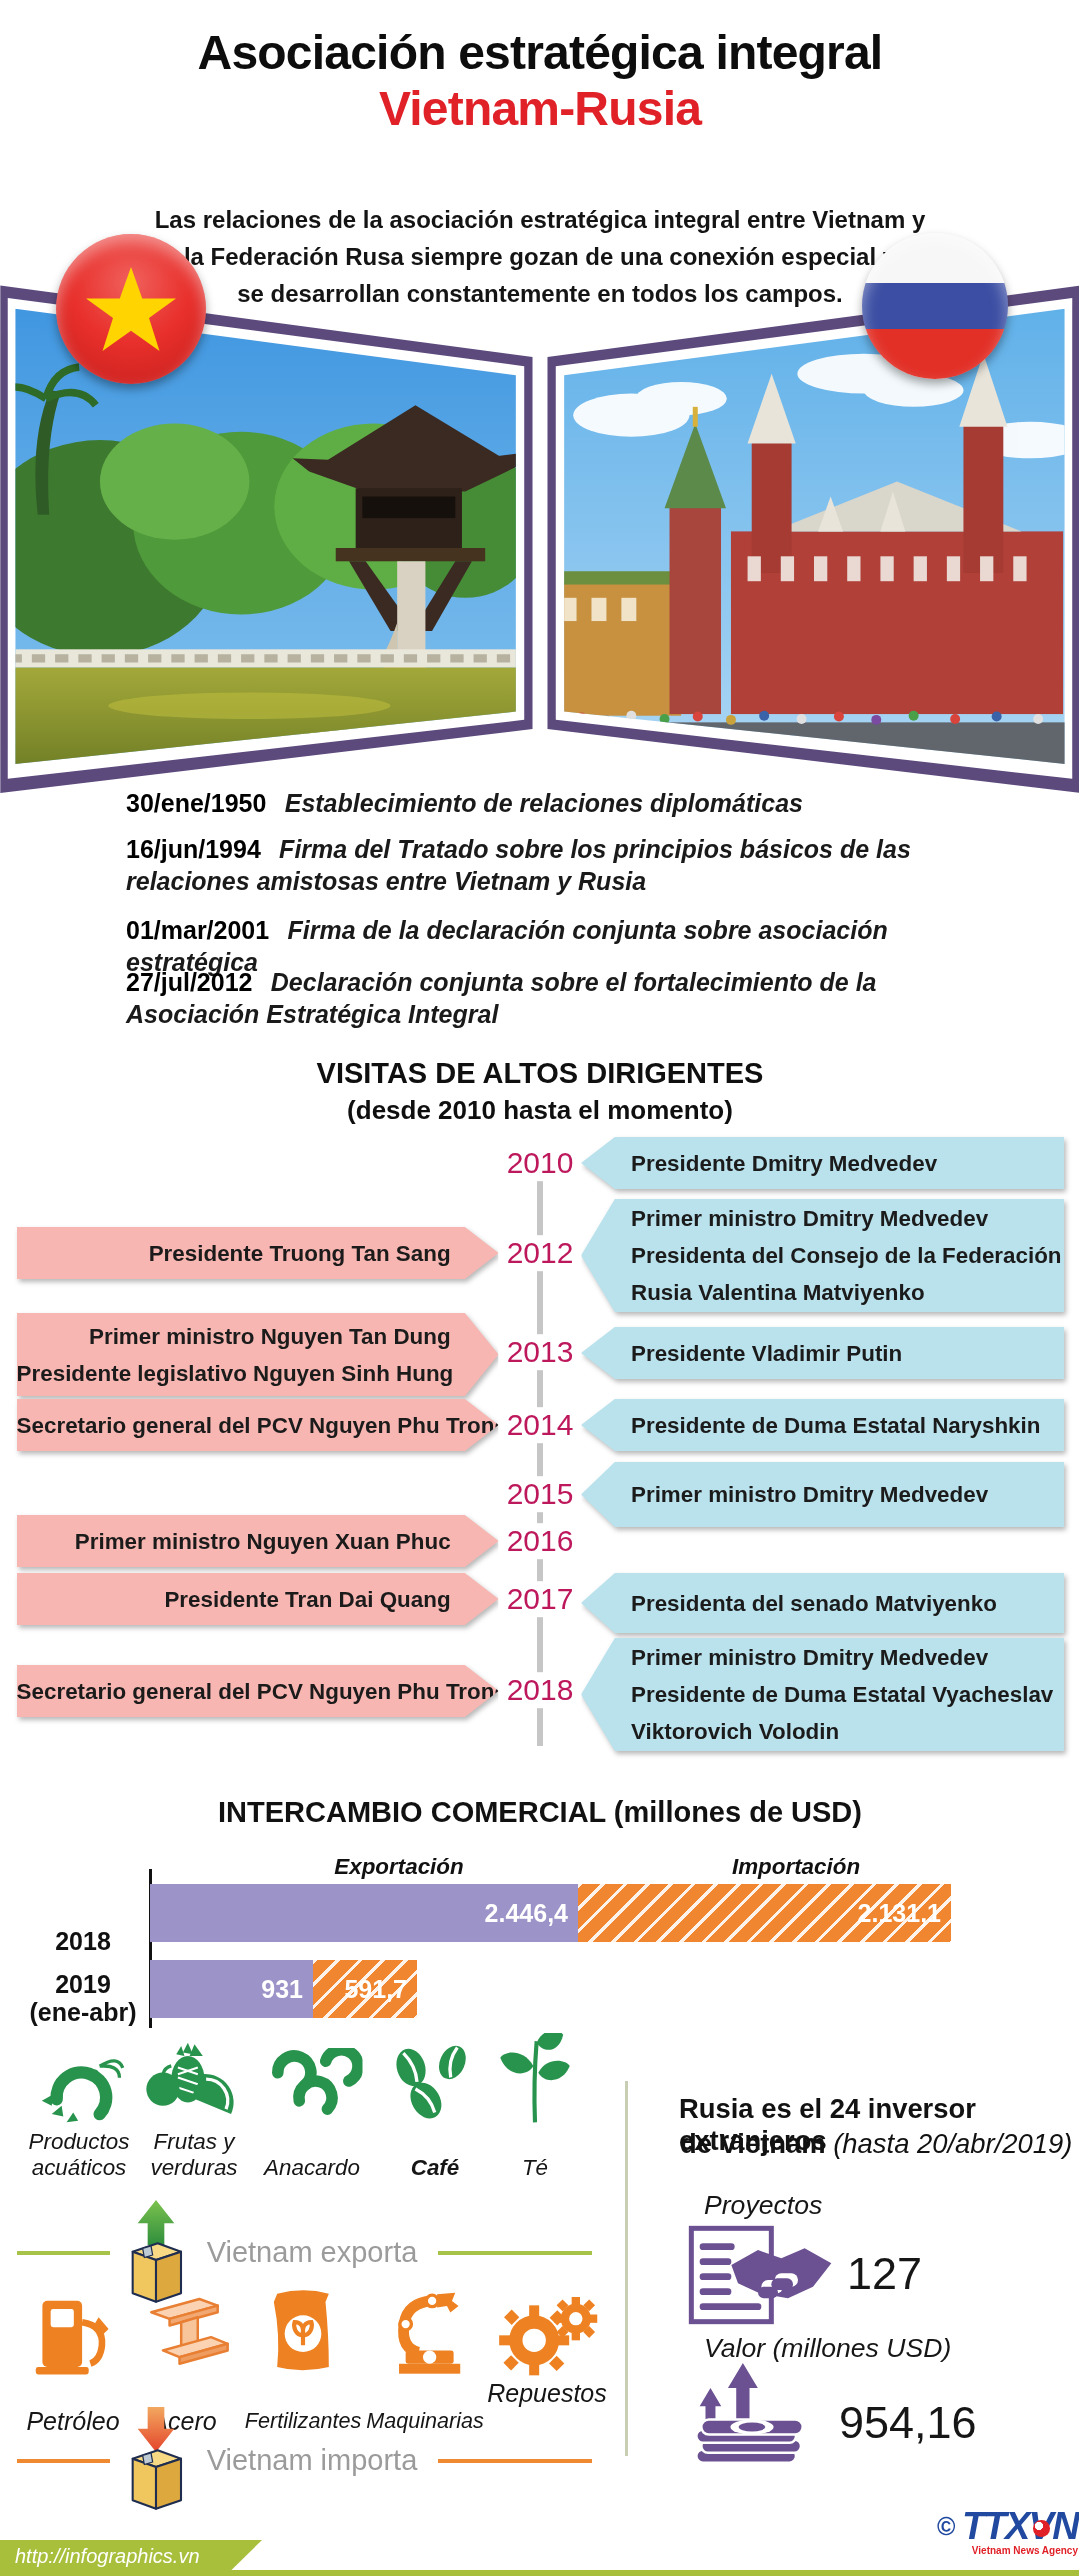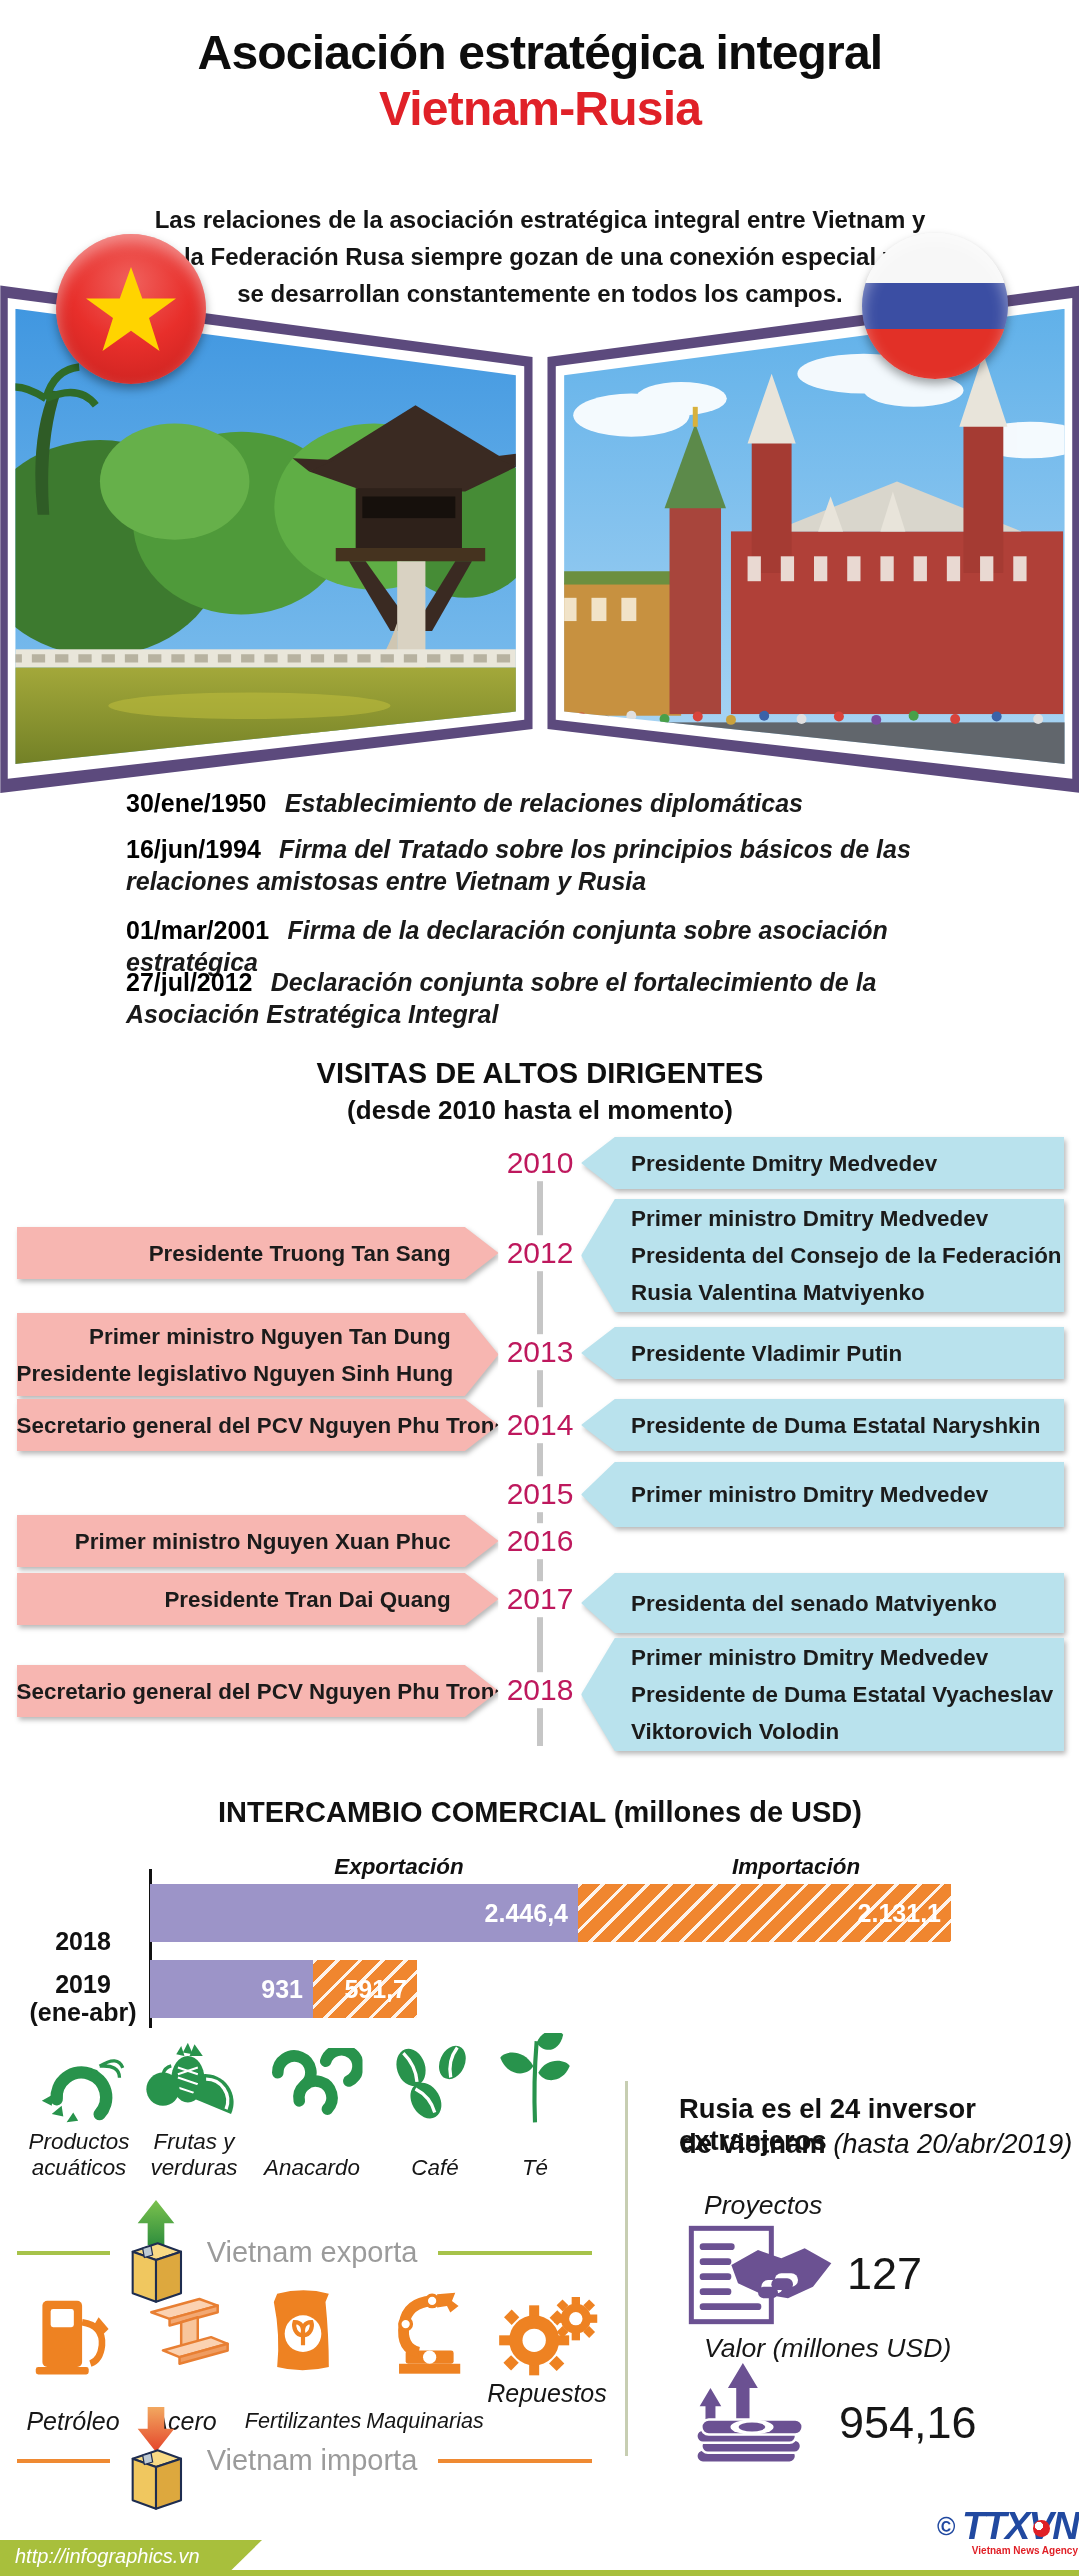--- a/index.html
+++ b/index.html
@@ -390,21 +390,21 @@
    <ellipse cx="76" cy="22" rx="15" ry="21" transform="rotate(24 76 22)"></ellipse>
    <ellipse cx="44" cy="68" rx="17" ry="23" transform="rotate(-30 44 68)"></ellipse>
             </g>
    <g stroke="#ffffff" stroke-width="4" fill="none">
    <path d="M18,10 q14,16 14,36" transform="rotate(-4 26 28)"></path>
    <path d="M82,4 q-12,16 -8,36"></path>
               <path d="M34,52 q16,12 18,32" transform="rotate(-10 44 68)"></path>
             </g>
           </svg>
         </div>
-        <div class="plab" style="font-size: 22.4px;">
+        <div class="plab" style="font-size: 22.4px; font-weight: bold;">
           <div>
             <div>Café</div>
           </div>
         </div>
       </div>
       <div class="prod" style="left: 535px; top: 2045px;">
         <div class="pic">
           <svg width="83" height="91" viewBox="0 0 100 110">
    <path d="M50,108 Q48,60 52,10" stroke="#28934c" stroke-width="5" fill="none"></path>
    <path d="M52,12 C60,-8 80,-4 84,2 C80,22 62,26 52,12 Z" fill="#28934c"></path>

